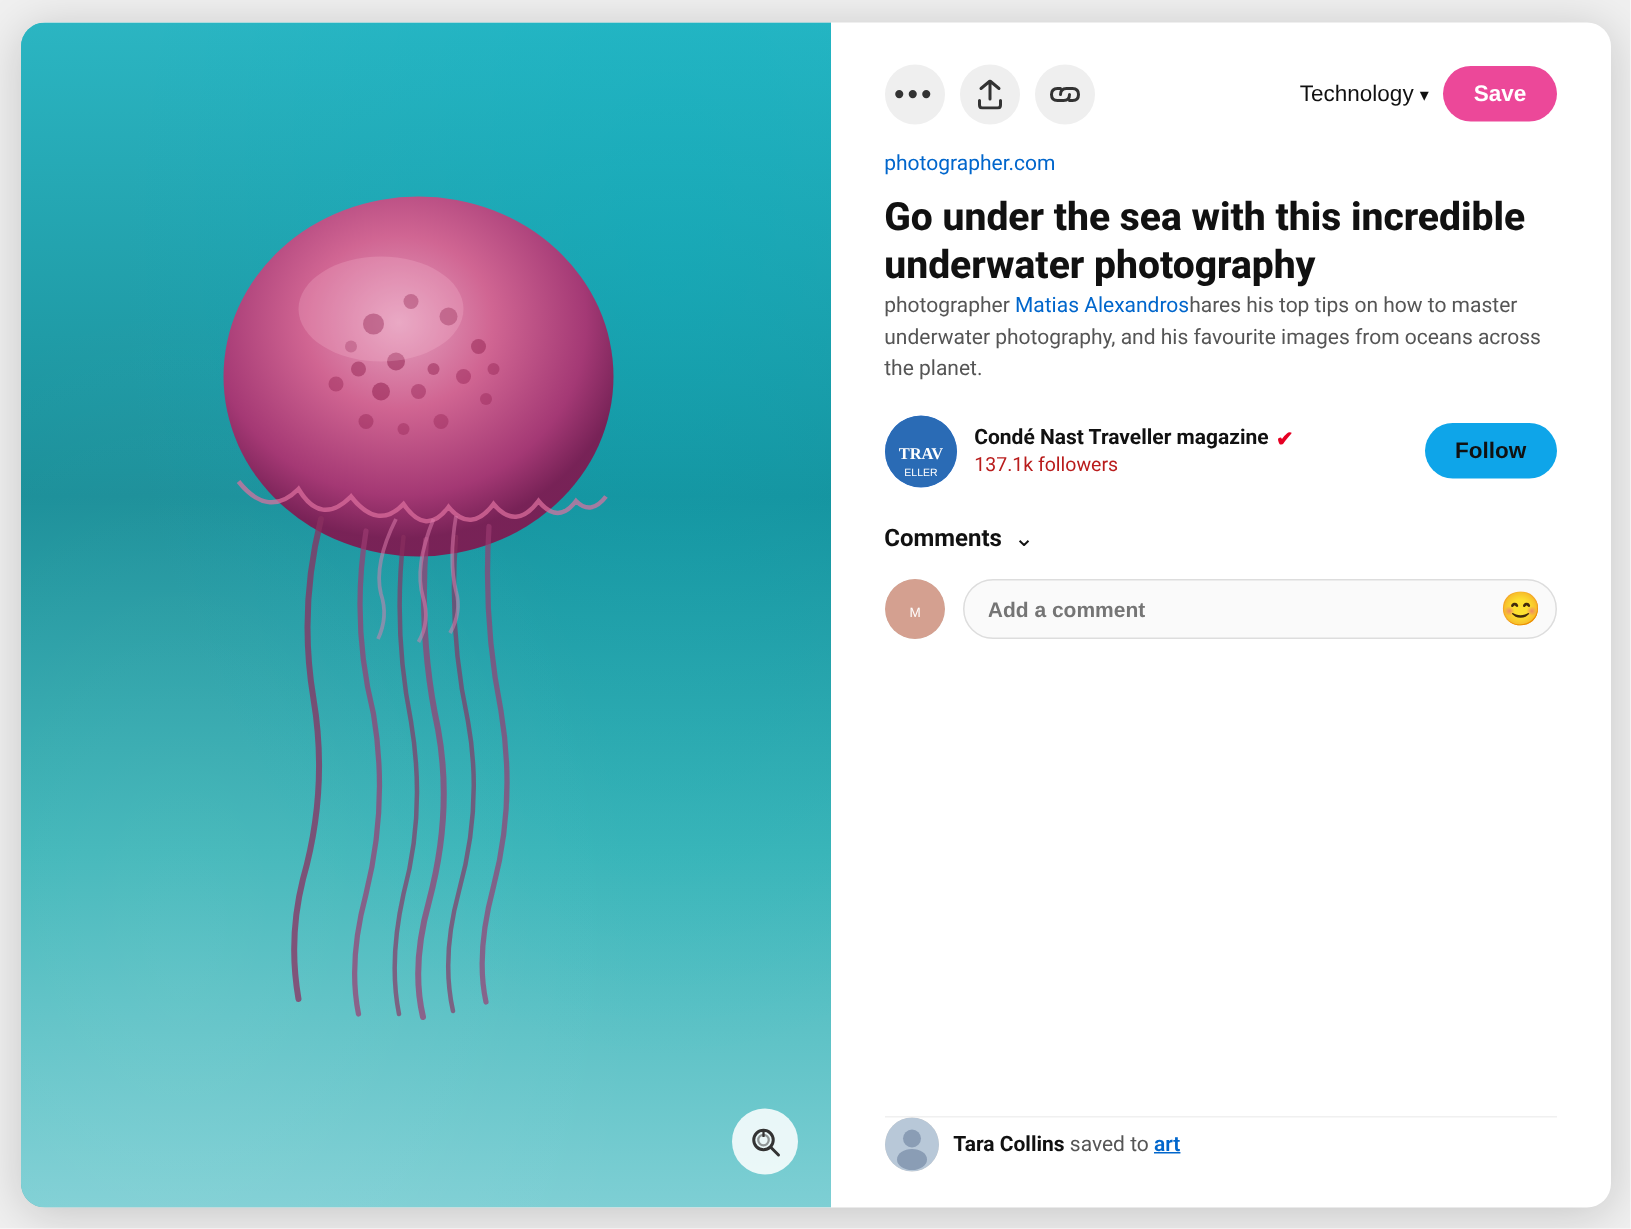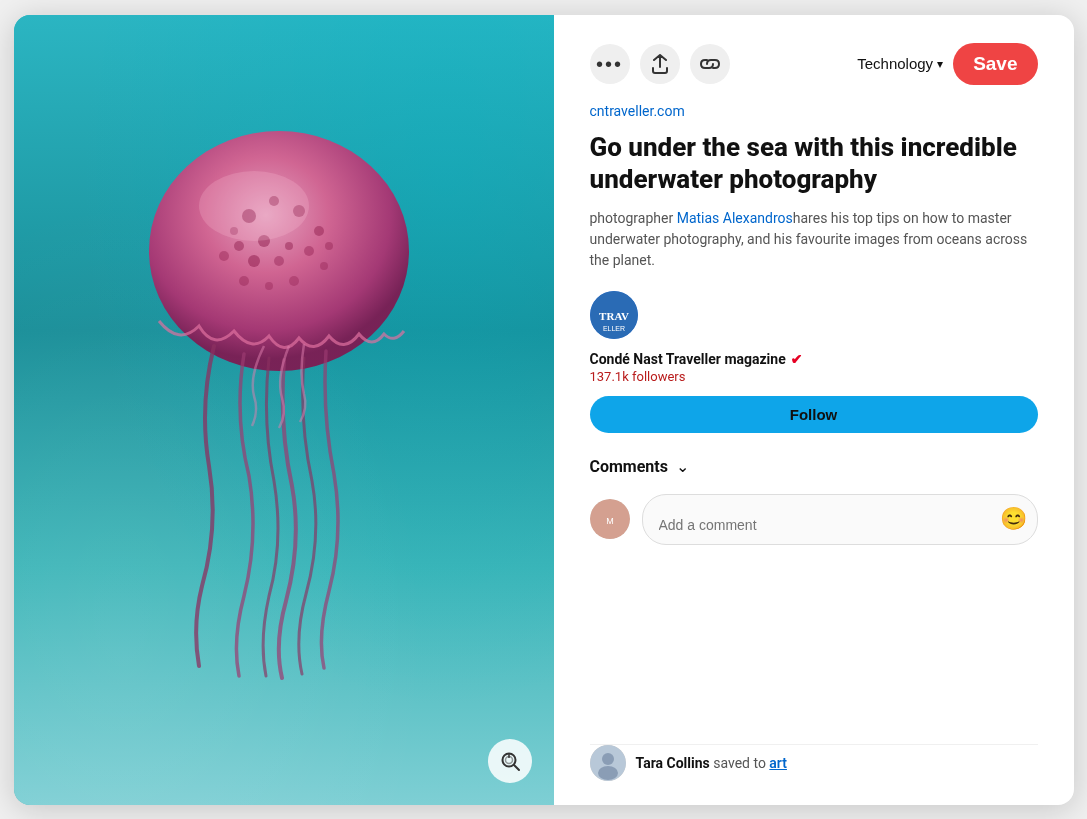--- a/index.html
+++ b/index.html
@@ -90,57 +90,56 @@
       font-size: 15px;
       font-weight: 500;
       cursor: pointer;
       color: #111;
       display: flex;
       align-items: center;
       gap: 4px;
       text-align: right;
     }
     .save-btn {
-      background: #ef4444;
+      background: #ec4899;
       color: #fff;
       border: none;
       border-radius: 24px;
       padding: 10px 20px;
-      font-size: 19px;
+      font-size: 15px;
       font-weight: 700;
       cursor: pointer;
     }
     .source-link {
       color: #0066cc;
       font-size: 14px;
       text-decoration: none;
       margin-bottom: 12px;
       display: block;
     }
     .article-title {
       font-size: 26px;
       font-weight: 800;
       color: #111;
       line-height: 1.25;
-      margin-bottom: 12px;
     }
     .article-desc {
       font-size: 14px;
       color: #555;
       line-height: 1.5;
       margin-bottom: 20px;
     }
     .article-desc .highlight {
       color: #0066cc;
     }
     .author-row {
       display: flex;
+      align-items: center;
       margin-bottom: 24px;
       gap: 12px;
-      flex-direction: column;
     }
     .author-avatar {
       width: 48px;
       height: 48px;
       border-radius: 50%;
       overflow: hidden;
       flex-shrink: 0;
       background: #3a7bd5;
       display: flex;
       align-items: center;
@@ -210,25 +209,26 @@
       overflow: hidden;
     }
     .comment-input-wrap {
       flex: 1;
       position: relative;
     }
     .comment-input {
       width: 100%;
       border: 1.5px solid #ddd;
       border-radius: 24px;
-      padding: 22px 44px 11px 16px;
+      padding: 11px 44px 11px 16px;
       font-size: 14px;
       color: #888;
       outline: none;
       background: #fafafa;
+      font-weight: bold;
     }
     .emoji-btn {
       position: absolute;
       right: 10px;
       top: 50%;
       transform: translateY(-50%);
       font-size: 22px;
       cursor: pointer;
       background: none;
       border: none;
@@ -374,21 +374,21 @@
         <button class="category-btn">
           <span>Technology</span>
           <span style="font-size:12px;">▾</span>
         </button>
         <button class="save-btn">
           <span>Save</span>
         </button>
       </div>
     </div>
 
-    <a href="#" class="source-link">cntraveller.com</a>
+    <a href="#" class="source-link">photographer.com</a>
 
     <h1 class="article-title">Go under the sea with this incredible underwater photography</h1>
 
     <p class="article-desc">
       <span>photographer </span><span class="highlight">Matias Alexandros</span><span>hares his top tips on how to master underwater photography, and his favourite images from oceans across the planet.</span>
     </p>
 
     <div class="author-row">
 
       <div class="author-avatar">

